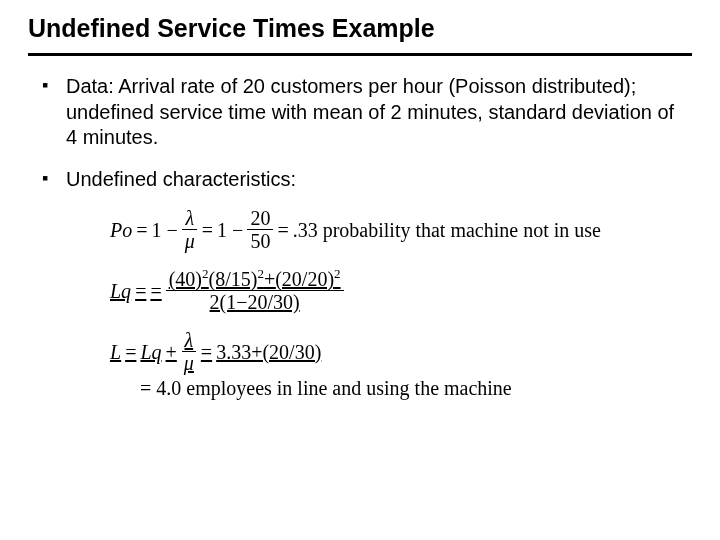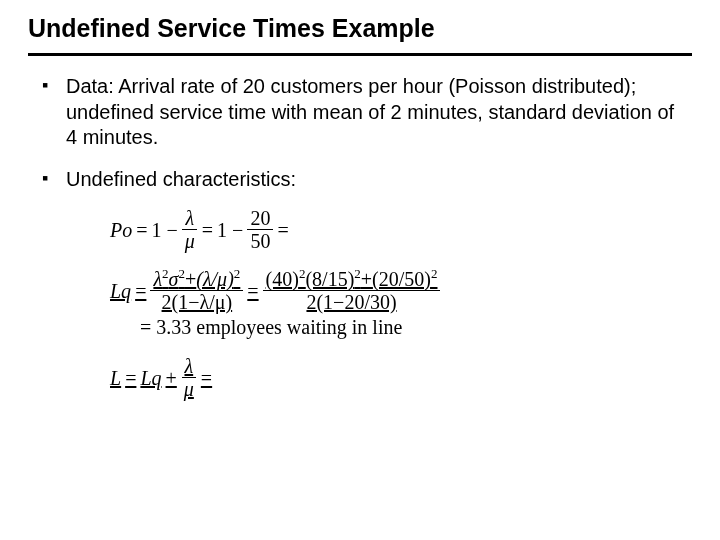--- a/index.html
+++ b/index.html
@@ -108,54 +108,50 @@
         <span class="num ital">λ</span>
         <span class="den ital">μ</span>
       </span>
       <span class="seg">=</span>
       <span class="seg">1 −</span>
       <span class="frac">
         <span class="num">20</span>
         <span class="den">50</span>
       </span>
       <span class="seg">=</span>
+      <span class="seg">.33 probability that machine not in use</span>
     </div>
 
     <div class="eq-row gap-top">
       <span class="ital seg">Lq</span>
       <span class="seg">=</span>
 
-      <span class="frac">
-        <span class="num">
-          <span class="ital">λ</span><sup class="sup">2</sup><span class="ital">σ</span><sup class="sup">2</sup><span>+</span><span class="ital">(λ/μ)</span><sup class="sup">2</sup>
-        </span>
-        <span class="den">2(1−λ/μ)</span>
-      </span>
 
       <span class="seg">=</span>
 
       <span class="frac">
         <span class="num">
-          <span>(40)</span><sup class="sup">2</sup><span>(8/15)</span><sup class="sup">2</sup><span>+</span><span>(20/50)</span><sup class="sup">2</sup>
+          <span>(40)</span><sup class="sup">2</sup><span>(8/15)</span><sup class="sup">2</sup><span>+</span><span>(20/20)</span><sup class="sup">2</sup>
         </span>
         <span class="den">2(1−20/30)</span>
       </span>
     </div>
 
-    <div class="eq-row indent">
-      <span>= 3.33 employees waiting in line</span>
-    </div>
 
     <div class="eq-row gap-top">
       <span class="ital seg">L</span>
       <span class="seg">=</span>
       <span class="ital seg">Lq</span>
       <span class="seg">+</span>
       <span class="frac">
         <span class="num ital">λ</span>
         <span class="den ital">μ</span>
       </span>
       <span class="seg">=</span>
+      <span class="seg">3.33+(20/30)</span>
     </div>
 
+    <div class="eq-row indent">
+      <span>= 4.0 employees in line and using the machine</span>
+    </div>
 
   </div>
 </div>
 
 </body></html>

